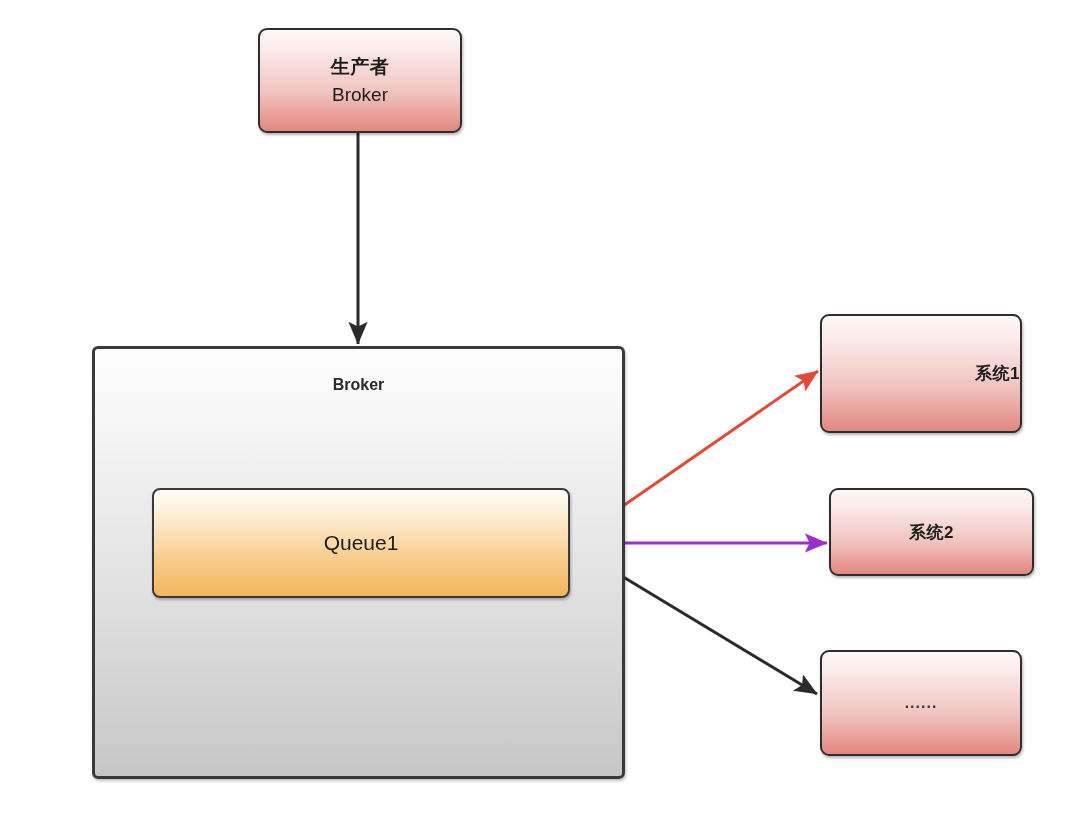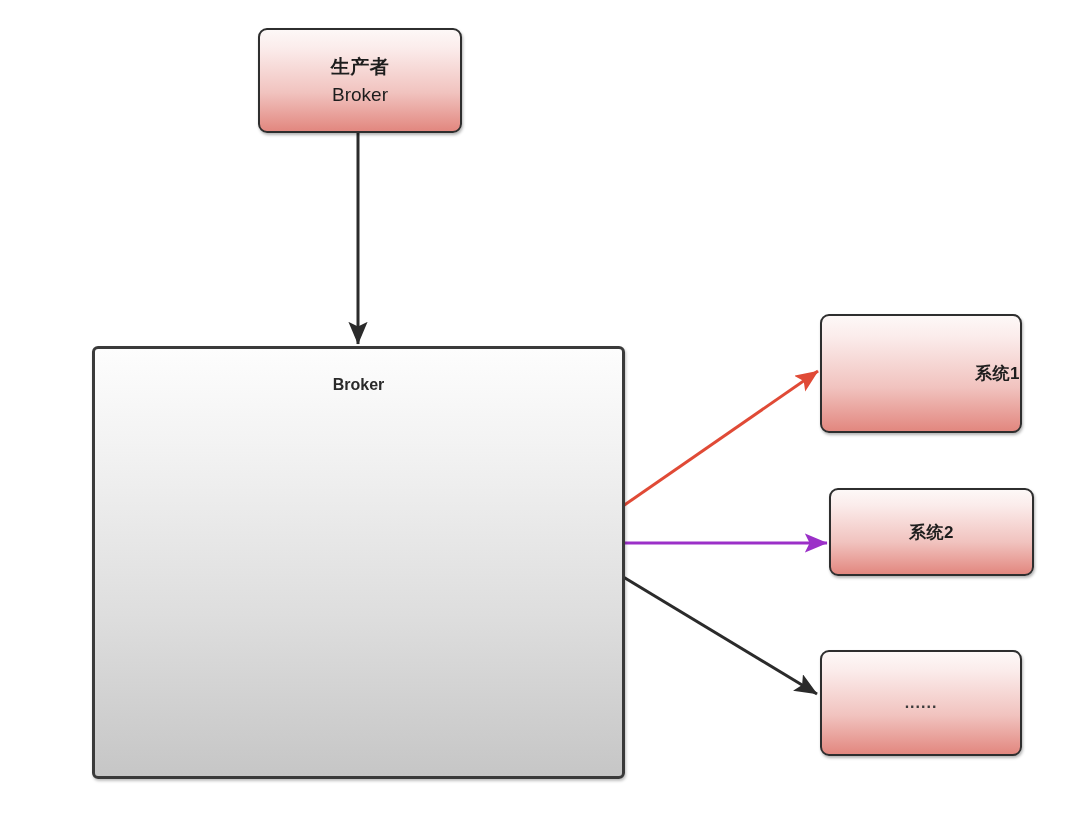--- a/index.html
+++ b/index.html
@@ -136,20 +136,23 @@
     <div class="label-producer">
       <span class="cn">生产者</span><br>
       <span>Broker</span>
     </div>
   </div>
 
   <div class="node box-grey" style="left:92px; top:346px; width:533px; height:433px;">
     <div class="label-broker">Broker</div>
   </div>
 
+  <div class="node box-orange" style="left:152px; top:488px; width:418px; height:110px;">
+    <span class="label-queue">Queue1</span>
+  </div>
 
   <div class="node box-pink" style="left:820px; top:314px; width:202px; height:119px;justify-content:flex-end;">
     <span class="label-system">系统1</span>
   </div>
 
   <div class="node box-pink" style="left:829px; top:488px; width:205px; height:88px;">
     <span class="label-system">系统2</span>
   </div>
 
   <div class="node box-pink" style="left:820px; top:650px; width:202px; height:106px;">

